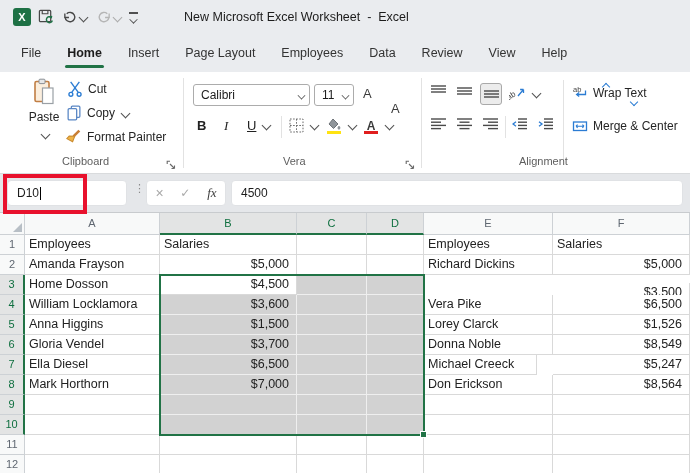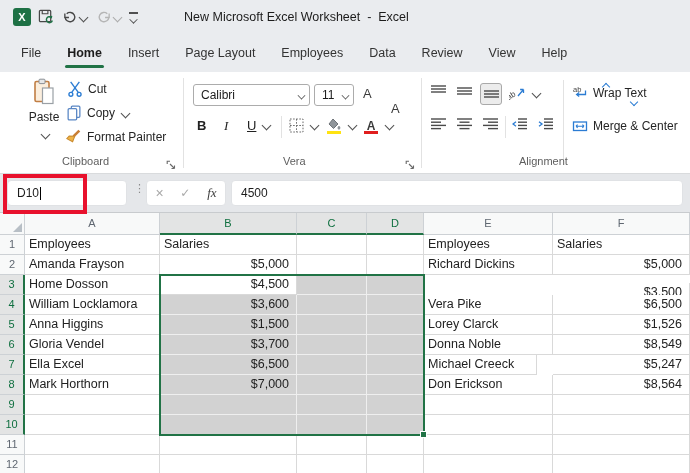--- a/index.html
+++ b/index.html
@@ -376,21 +376,21 @@
       <div class="gc cell" style="left: 424px; top: 102px; width: 129px; height: 20px;">Lorey Clarck</div>
       <div class="gc cell num" style="left: 553px; top: 102px; width: 137px; height: 20px;">$1,526</div>
       <div class="gc hc selh selrow" style="left: 0px; top: 122px; width: 25px; height: 20px;">6</div>
       <div class="gc cell" style="left: 25px; top: 122px; width: 135px; height: 20px;">Gloria Vendel</div>
       <div class="gc cell num selfill" style="left: 160px; top: 122px; width: 137px; height: 20px;">$3,700</div>
       <div class="gc cell selfill" style="left: 297px; top: 122px; width: 70px; height: 20px;"></div>
       <div class="gc cell selfill" style="left: 367px; top: 122px; width: 57px; height: 20px;"></div>
       <div class="gc cell" style="left: 424px; top: 122px; width: 129px; height: 20px;">Donna Noble</div>
       <div class="gc cell num" style="left: 553px; top: 122px; width: 137px; height: 20px;">$8,549</div>
       <div class="gc hc selh selrow" style="left: 0px; top: 142px; width: 25px; height: 20px;">7</div>
-      <div class="gc cell" style="left: 25px; top: 142px; width: 135px; height: 20px;">Ella Excel</div>
+      <div class="gc cell" style="left: 25px; top: 142px; width: 135px; height: 20px;">Ella Diesel</div>
       <div class="gc cell num selfill" style="left: 160px; top: 142px; width: 137px; height: 20px;">$6,500</div>
       <div class="gc cell selfill" style="left: 297px; top: 142px; width: 70px; height: 20px;"></div>
       <div class="gc cell selfill" style="left: 367px; top: 142px; width: 57px; height: 20px;"></div>
       <div class="gc cell" style="left: 424px; top: 142px; width: 113px; height: 20px;">Michael Creeck</div>
       <div class="gc cell num" style="left: 553px; top: 142px; width: 137px; height: 20px;">$5,247</div>
       <div class="gc hc selh selrow" style="left: 0px; top: 162px; width: 25px; height: 20px;">8</div>
       <div class="gc cell" style="left: 25px; top: 162px; width: 135px; height: 20px;">Mark Horthorn</div>
       <div class="gc cell num selfill" style="left: 160px; top: 162px; width: 137px; height: 20px;">$7,000</div>
       <div class="gc cell selfill" style="left: 297px; top: 162px; width: 70px; height: 20px;"></div>
       <div class="gc cell selfill" style="left: 367px; top: 162px; width: 57px; height: 20px;"></div>

